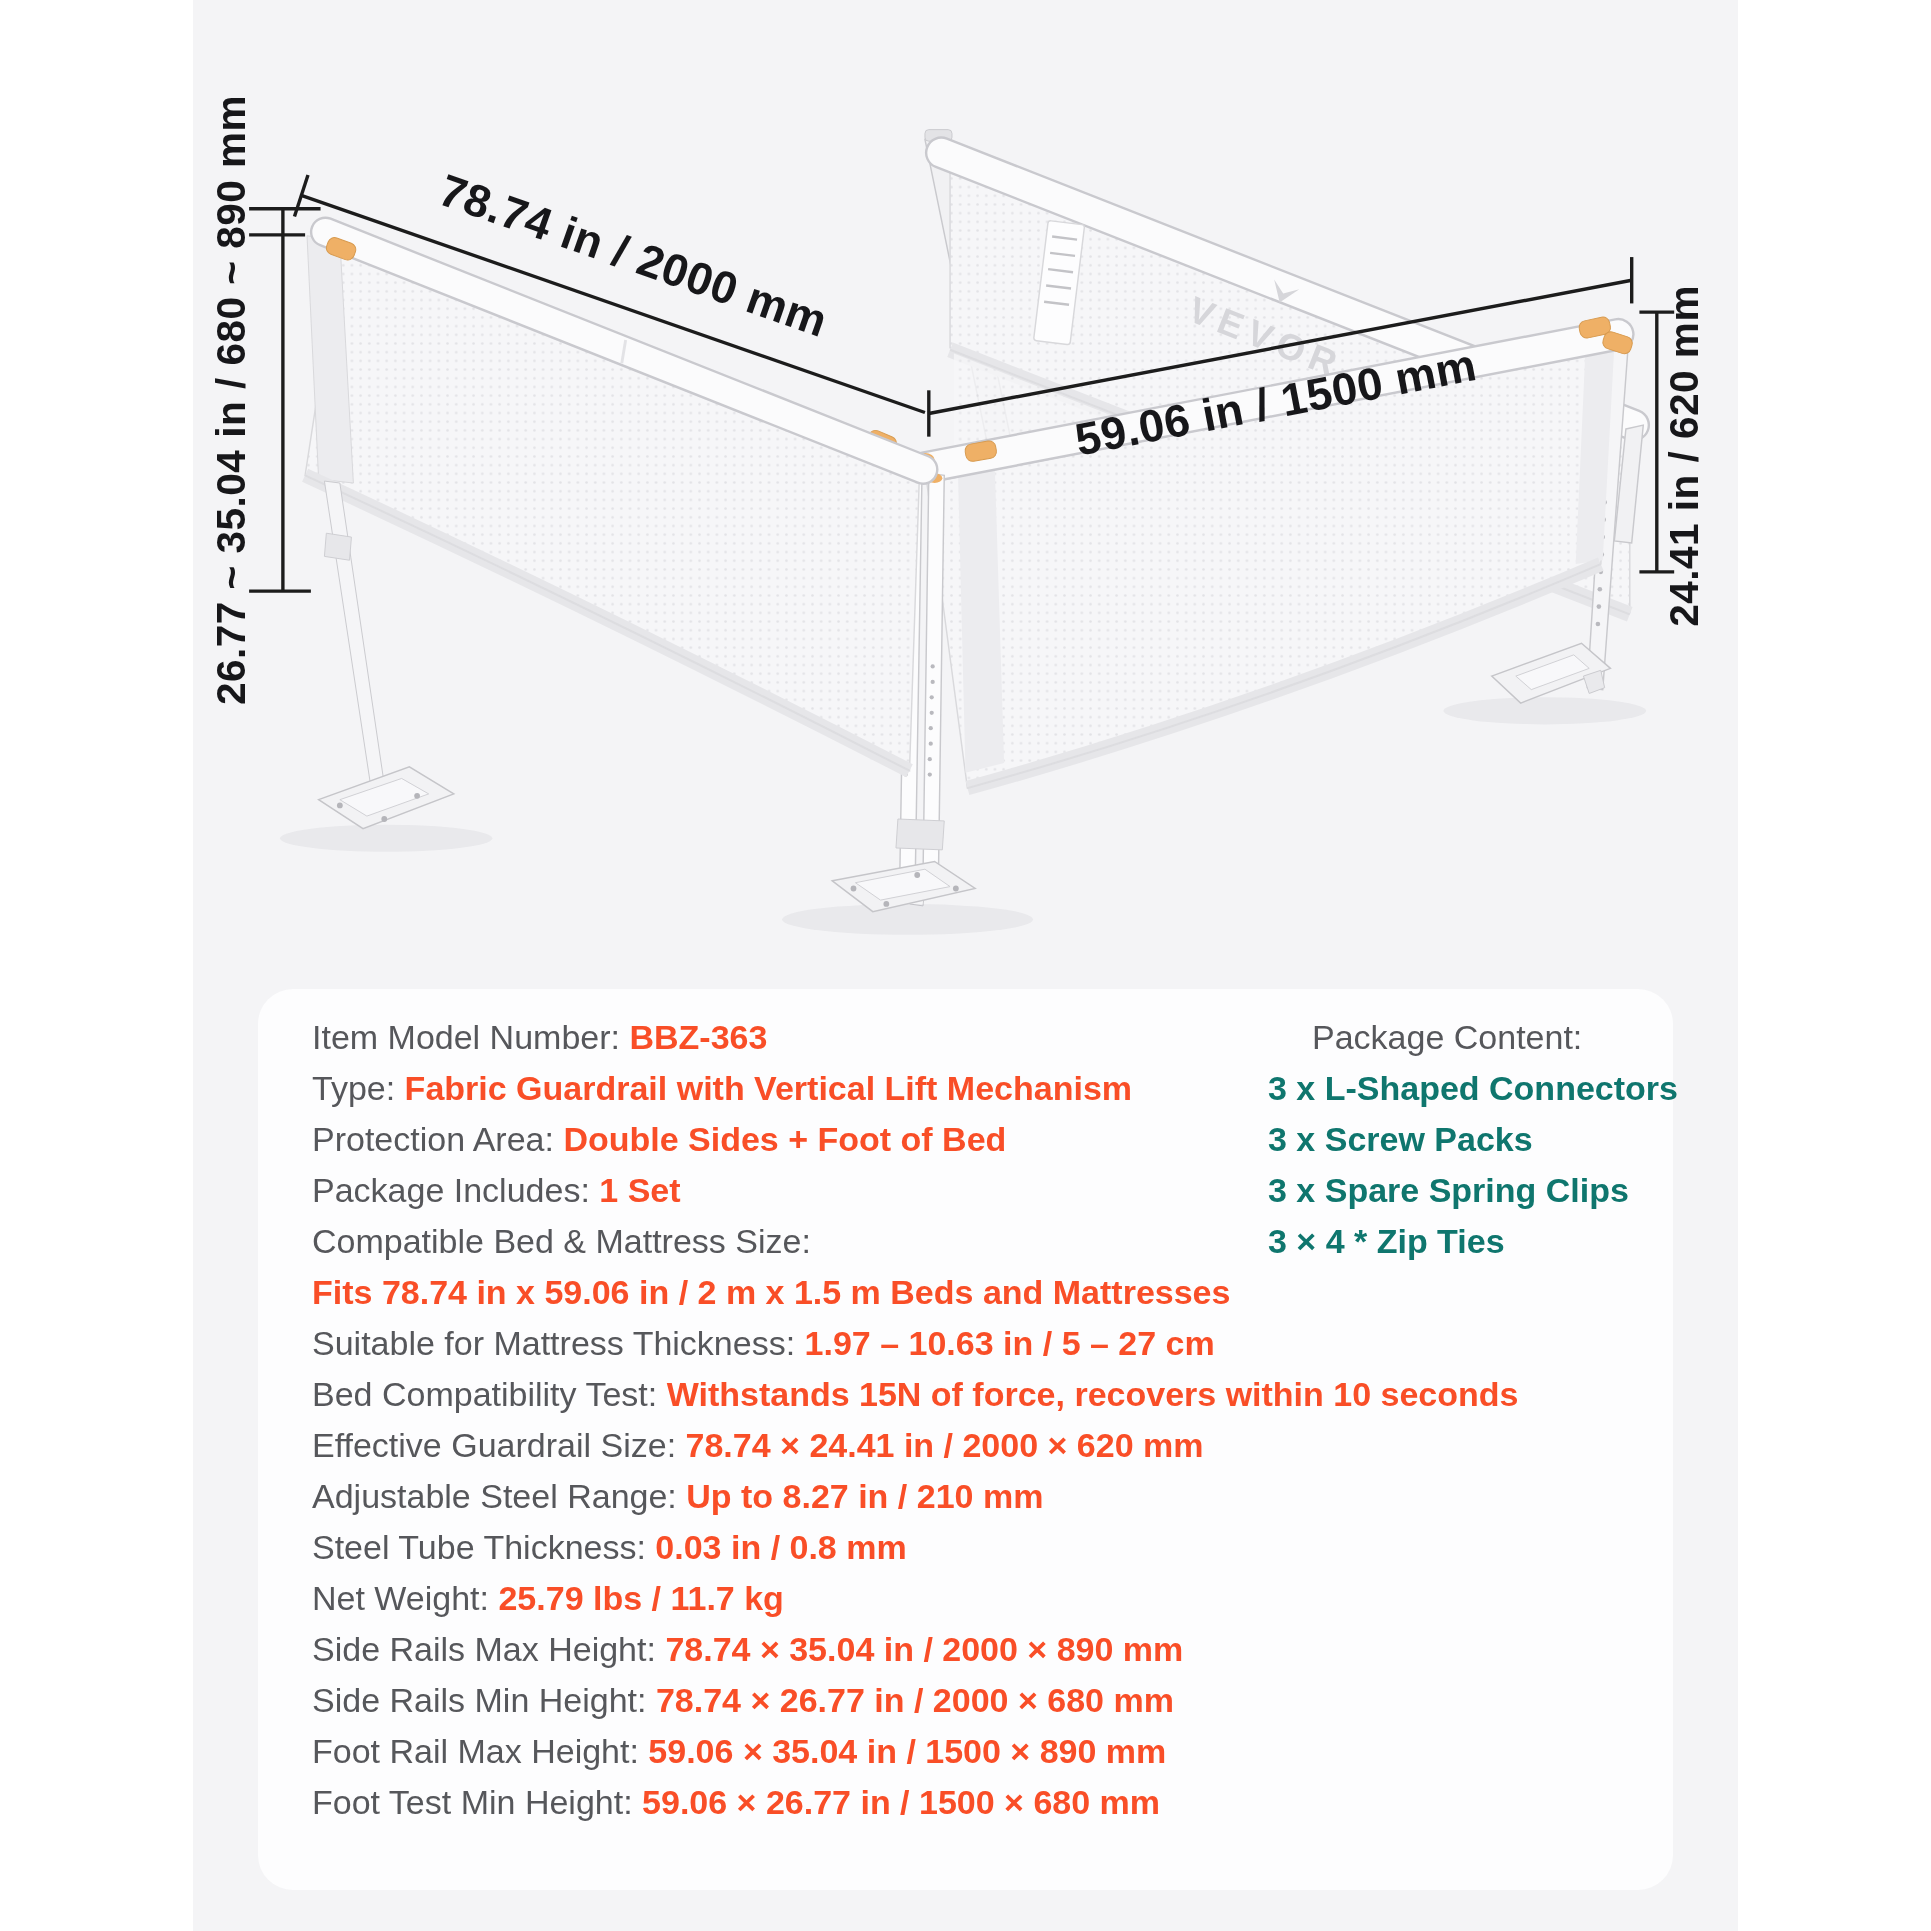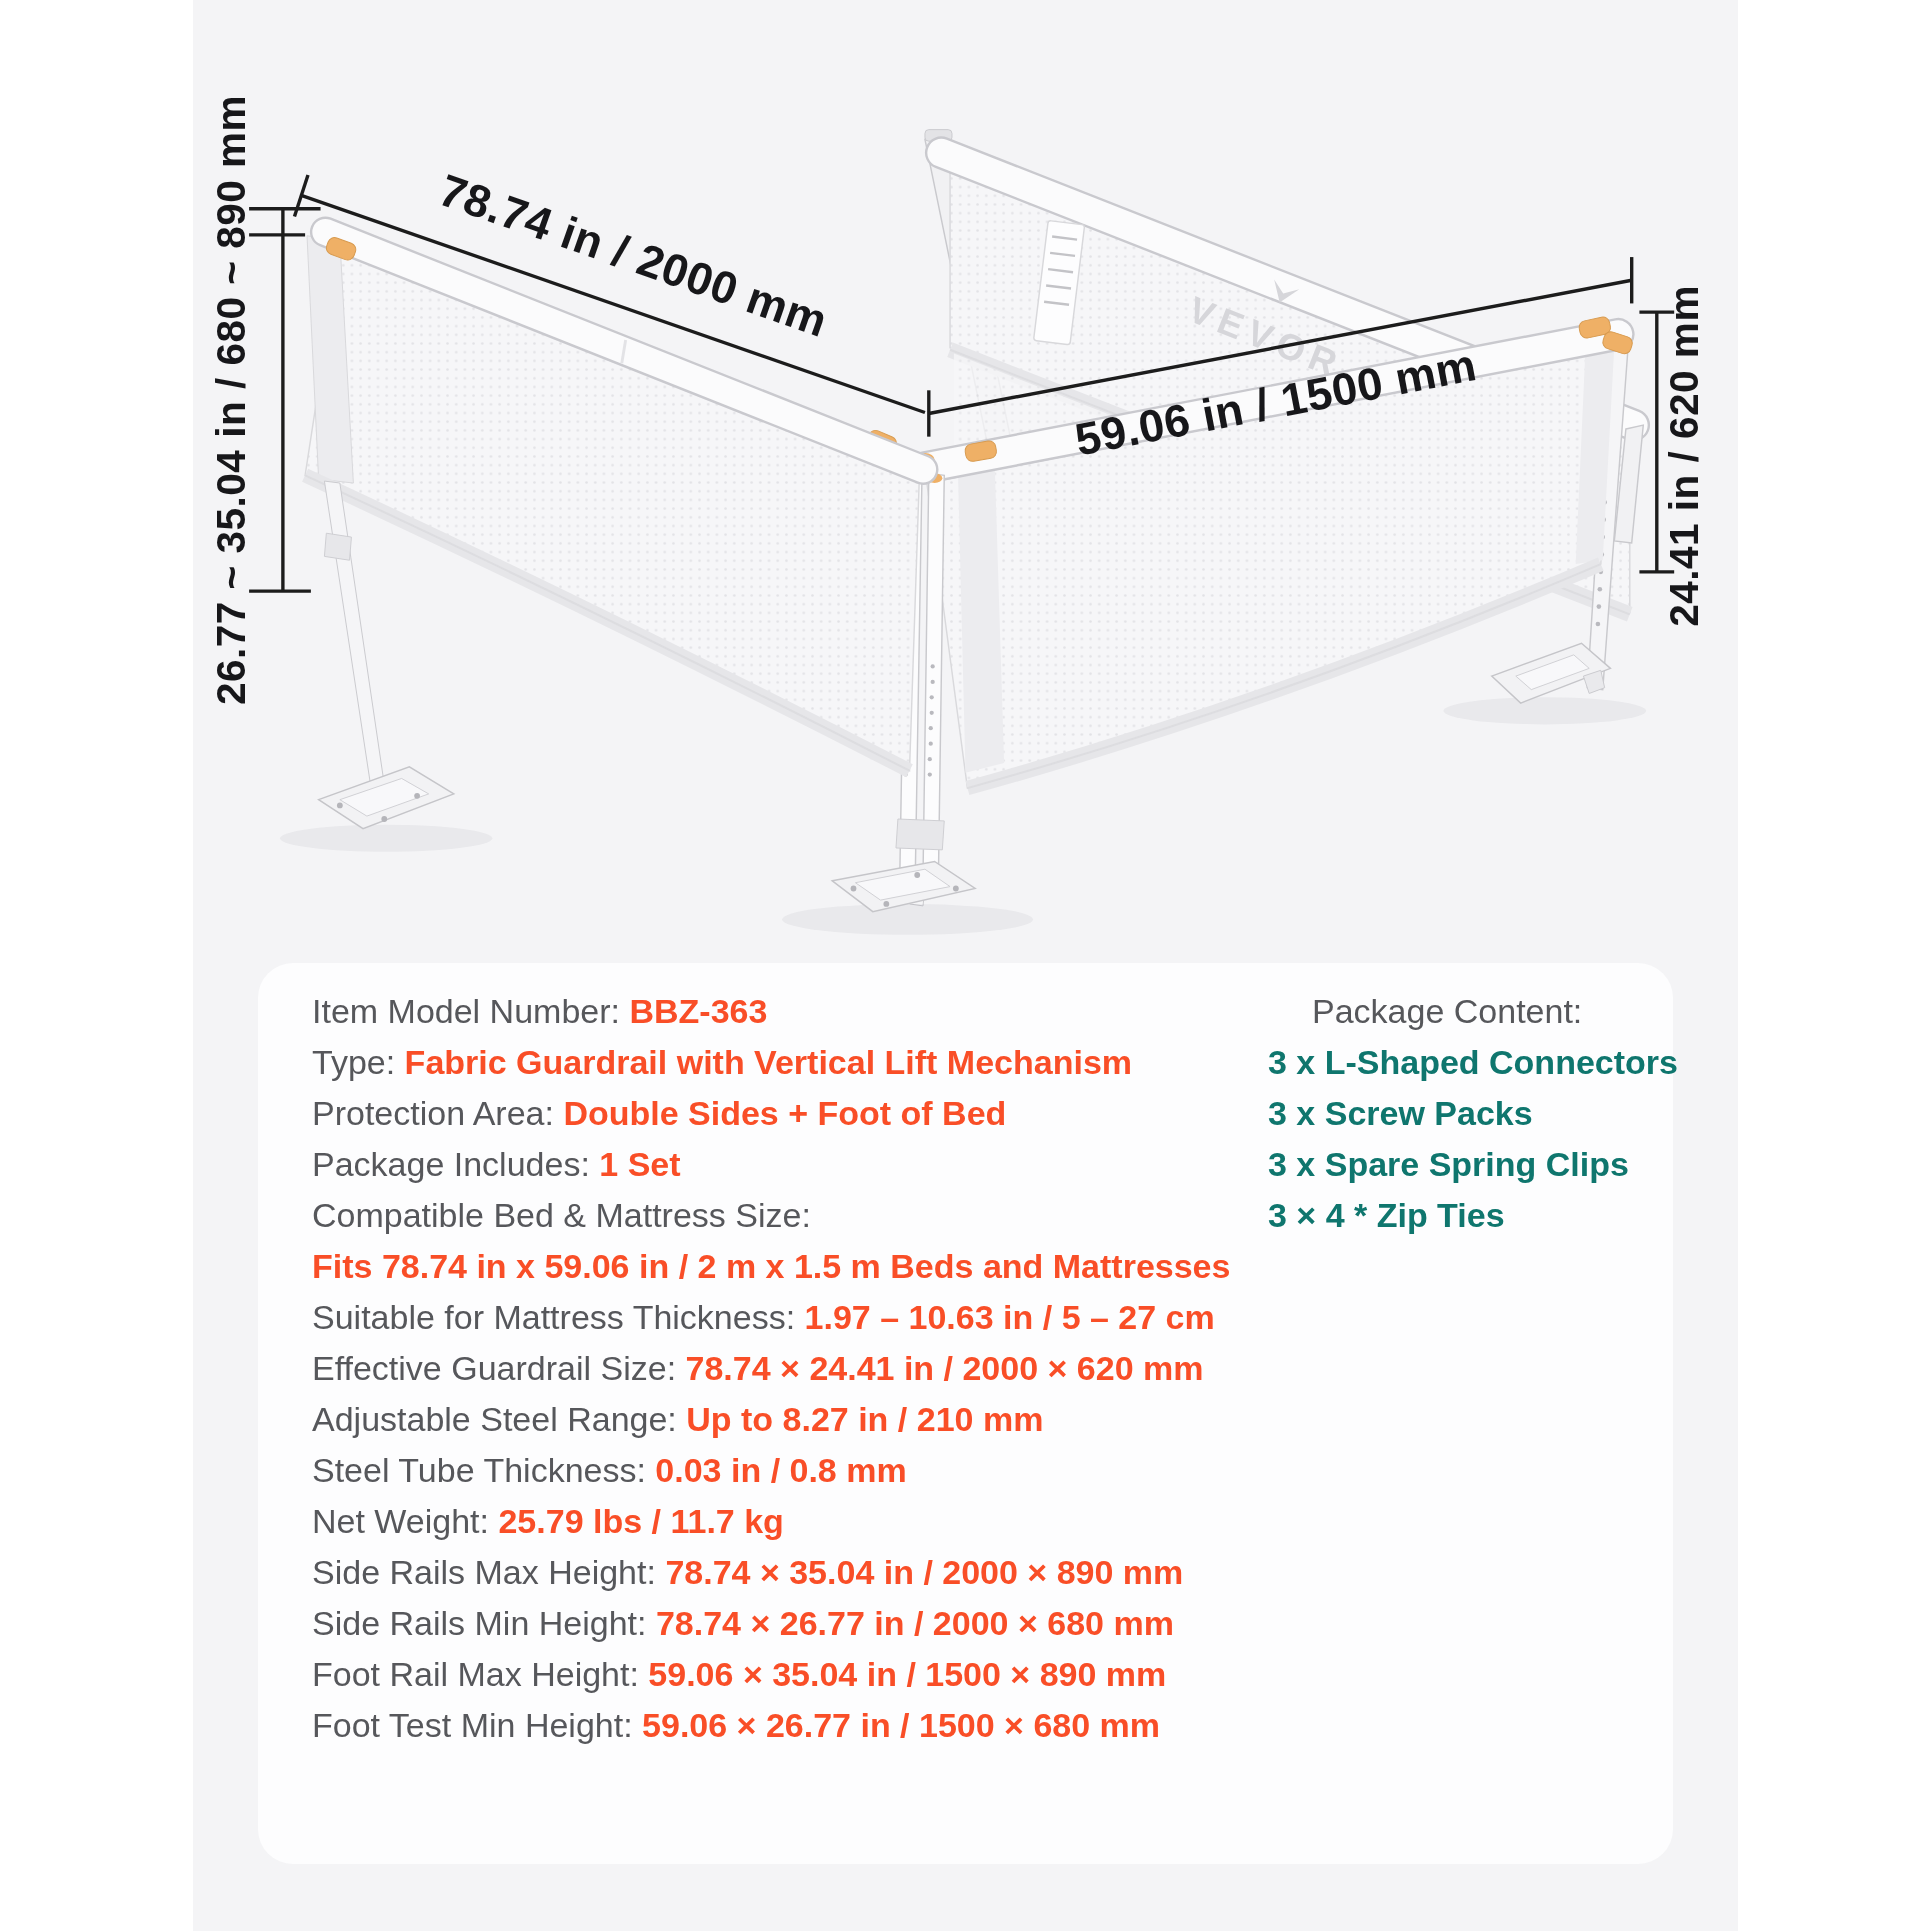--- a/index.html
+++ b/index.html
@@ -7,21 +7,21 @@
     width:1931px;height:1931px;background:#ffffff;position:relative;
     font-family:"Liberation Sans",sans-serif;overflow:hidden;
   }
   .bg-panel{
     position:absolute;left:193px;top:0;width:1545px;height:1931px;
     background:#f4f4f6;
   }
   svg.diagram{position:absolute;left:0;top:0;width:1931px;height:966px;}
 
   .spec-card{
-    position:absolute;left:258px;top:963px;width:1415px;height:901px;
+    position:absolute;left:258px;top:989px;width:1415px;height:901px;
     background:#fdfdfe;border-radius:35px;box-sizing:border-box;
     padding:23px 0 0 54px;
   }
   .spec-row{
     font-size:34px;line-height:51px;color:#56575b;white-space:nowrap;
   }
   .spec-value{color:#f94e27;font-weight:700;}
   .package-col{position:absolute;left:1010px;top:23px;}
   .pkg-heading{
     font-size:34px;line-height:51px;color:#56575b;white-space:nowrap;margin-left:44px;
@@ -211,20 +211,21 @@
 
 <div class="spec-card">
   <div id="spec-list">
       <div class="spec-row"><span class="spec-label">Item Model Number: </span><span class="spec-value">BBZ-363</span></div>
       <div class="spec-row"><span class="spec-label">Type: </span><span class="spec-value">Fabric Guardrail with Vertical Lift Mechanism</span></div>
       <div class="spec-row"><span class="spec-label">Protection Area: </span><span class="spec-value">Double Sides + Foot of Bed</span></div>
       <div class="spec-row"><span class="spec-label">Package Includes: </span><span class="spec-value">1 Set</span></div>
       <div class="spec-row"><span class="spec-label">Compatible Bed &amp; Mattress Size:</span><span class="spec-value"></span></div>
       <div class="spec-row"><span class="spec-label"></span><span class="spec-value">Fits 78.74 in x 59.06 in / 2 m x 1.5 m Beds and Mattresses</span></div>
       <div class="spec-row"><span class="spec-label">Suitable for Mattress Thickness: </span><span class="spec-value">1.97 – 10.63 in / 5 – 27 cm</span></div>
+      <div class="spec-row"><span class="spec-label">Bed Compatibility Test: </span><span class="spec-value">Withstands 15N of force, recovers within 10 seconds</span></div>
       <div class="spec-row"><span class="spec-label">Effective Guardrail Size: </span><span class="spec-value">78.74 × 24.41 in / 2000 × 620 mm</span></div>
       <div class="spec-row"><span class="spec-label">Adjustable Steel Range: </span><span class="spec-value">Up to 8.27 in / 210 mm</span></div>
       <div class="spec-row"><span class="spec-label">Steel Tube Thickness: </span><span class="spec-value">0.03 in / 0.8 mm</span></div>
       <div class="spec-row"><span class="spec-label">Net Weight: </span><span class="spec-value">25.79 lbs / 11.7 kg</span></div>
       <div class="spec-row"><span class="spec-label">Side Rails Max Height: </span><span class="spec-value">78.74 × 35.04 in / 2000 × 890 mm</span></div>
       <div class="spec-row"><span class="spec-label">Side Rails Min Height: </span><span class="spec-value">78.74 × 26.77 in / 2000 × 680 mm</span></div>
       <div class="spec-row"><span class="spec-label">Foot Rail Max Height: </span><span class="spec-value">59.06 × 35.04 in / 1500 × 890 mm</span></div>
       <div class="spec-row"><span class="spec-label">Foot Test Min Height: </span><span class="spec-value">59.06 × 26.77 in / 1500 × 680 mm</span></div>
     </div>
   <div class="package-col">

